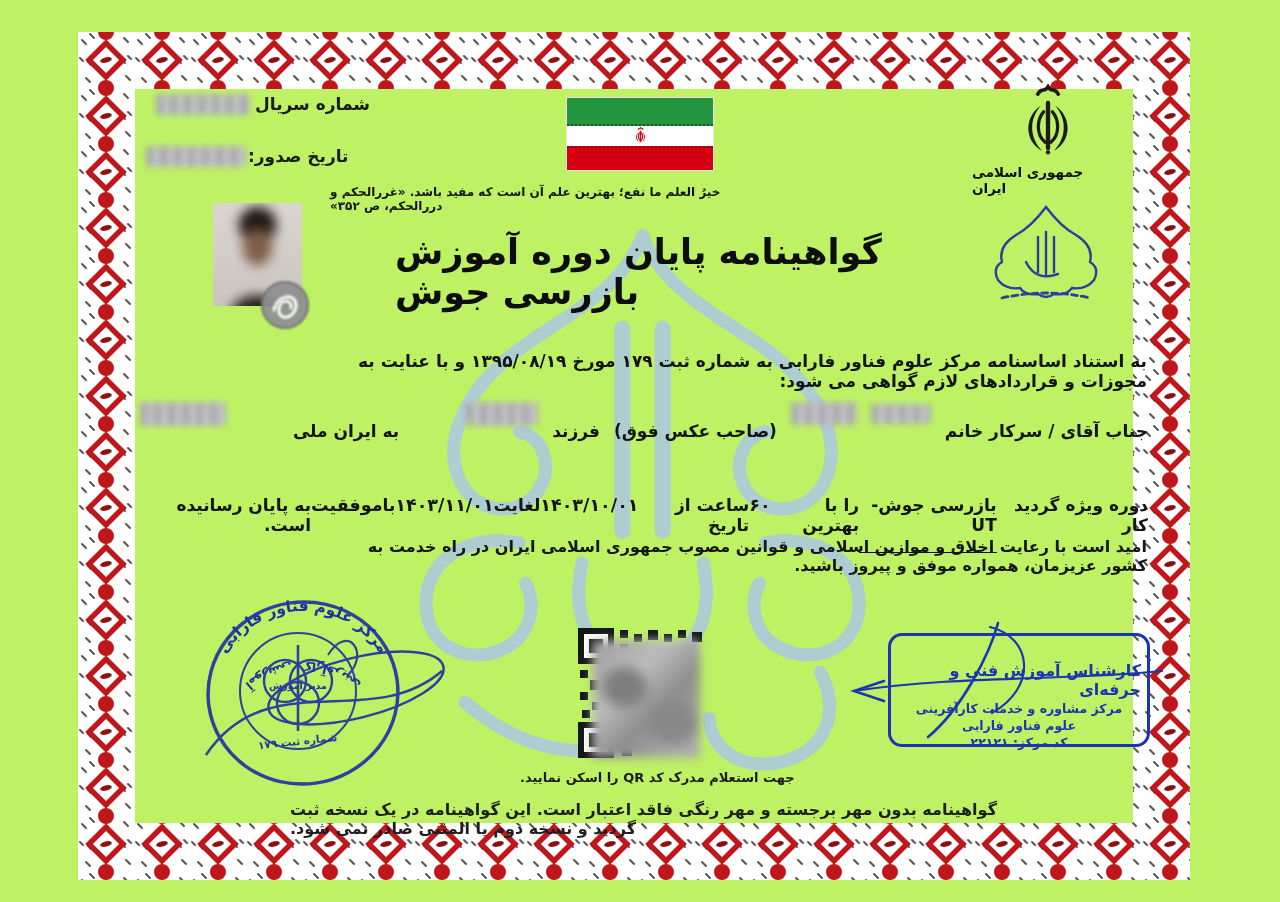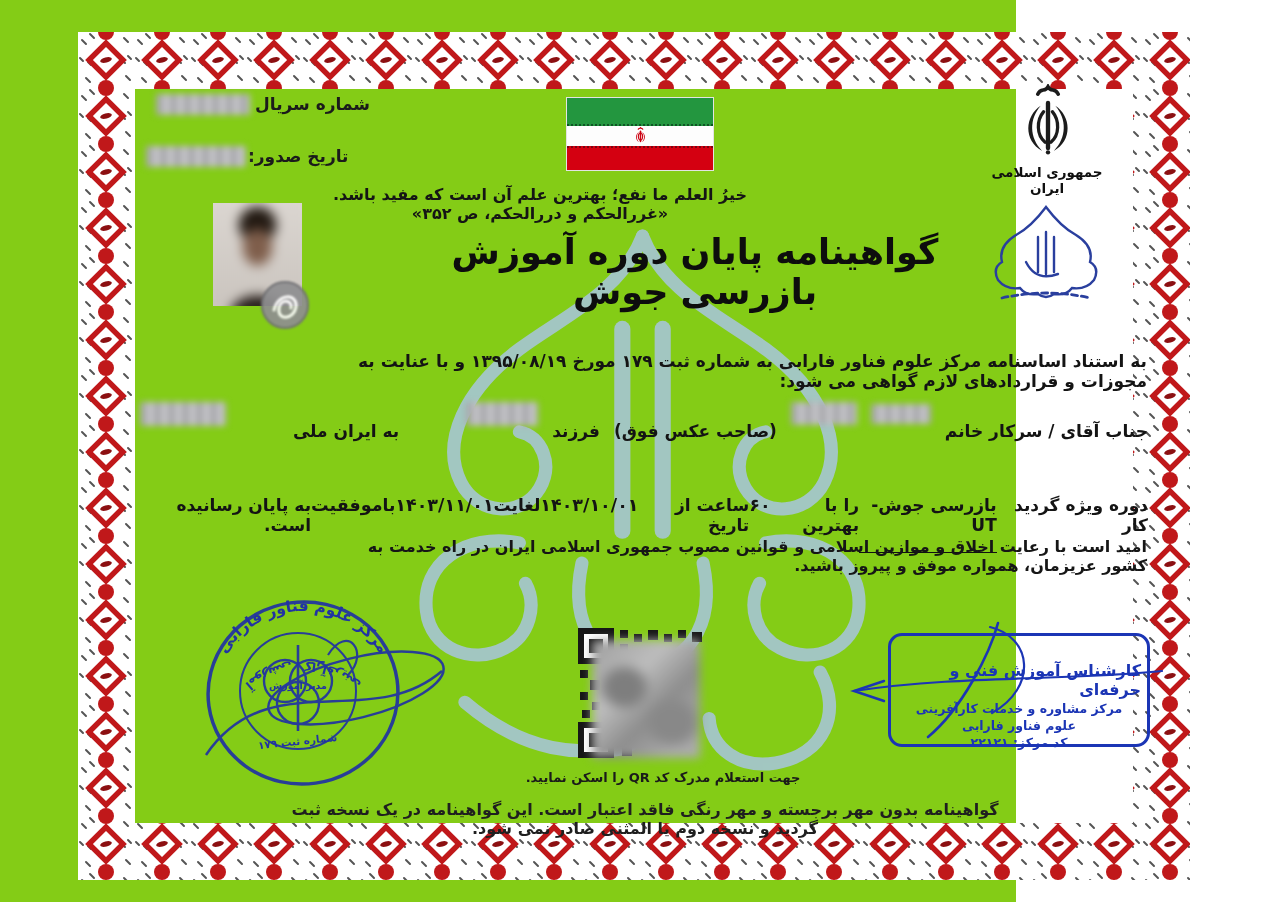--- a/index.html
+++ b/index.html
@@ -1,20 +1,20 @@
 <!DOCTYPE html>
 <html lang="fa"><head>
 <meta charset="utf-8">
 <style>
   html,body{margin:0;padding:0;background:#ffffff;}
   body{width:1280px;height:902px;overflow:hidden;font-family:"DejaVu Sans",sans-serif;color:#1b1b1b;}
-  #certificate{position:relative;width:1016px;height:902px;background:#84cc16;}
+  #certificate{position:relative;width:1280px;height:902px;background:#bef264;}
   .abs{position:absolute;}
   .rtl{direction:rtl;}
-  .center{text-align:center;}
+  .center{text-align:left;}
   .right{text-align:right;}
 
   
   .z-watermark{z-index:1;}
   .z-text{z-index:2;}
   .z-stamp{z-index:3;}
   .z-border{z-index:2;}
 
   
   .redacted{
@@ -36,21 +36,21 @@
       linear-gradient(#dcd7d2,#c9c3bd);
   }
 
   
   .flag{display:flex;flex-direction:column;box-shadow:0 0 0 1px #e3e3e3;}
   .flag .stripe{position:relative;width:100%;}
   .flag .green{background:#23963f;height:26px;border-bottom:2px dotted #0e5424;}
   .flag .white{background:#fdfdfd;height:20px;display:flex;align-items:center;justify-content:center;}
   .flag .red{background:#d40011;height:22px;border-top:2px dotted #7d0310;}
 
-  .hadith{font-size:16px;font-weight:bold;color:#151515;}
+  .hadith{font-size:12px;font-weight:bold;color:#151515;}
 
   .emblem-caption{font-size:13.5px;font-weight:bold;color:#101010;}
 
   .title{font-size:35px;font-weight:bold;color:#0d0d0d;letter-spacing:-0.5px;}
 
   .bodyline{font-size:17px;color:#141414;}
   .w600{font-weight:600;margin-top:35px;}
   .row-flex{display:flex;align-items:baseline;}
   .spacer{flex:1 1 auto;}
   .course-name{font-weight:bold;border-bottom:1.6px solid #111;padding-bottom:17px;}

